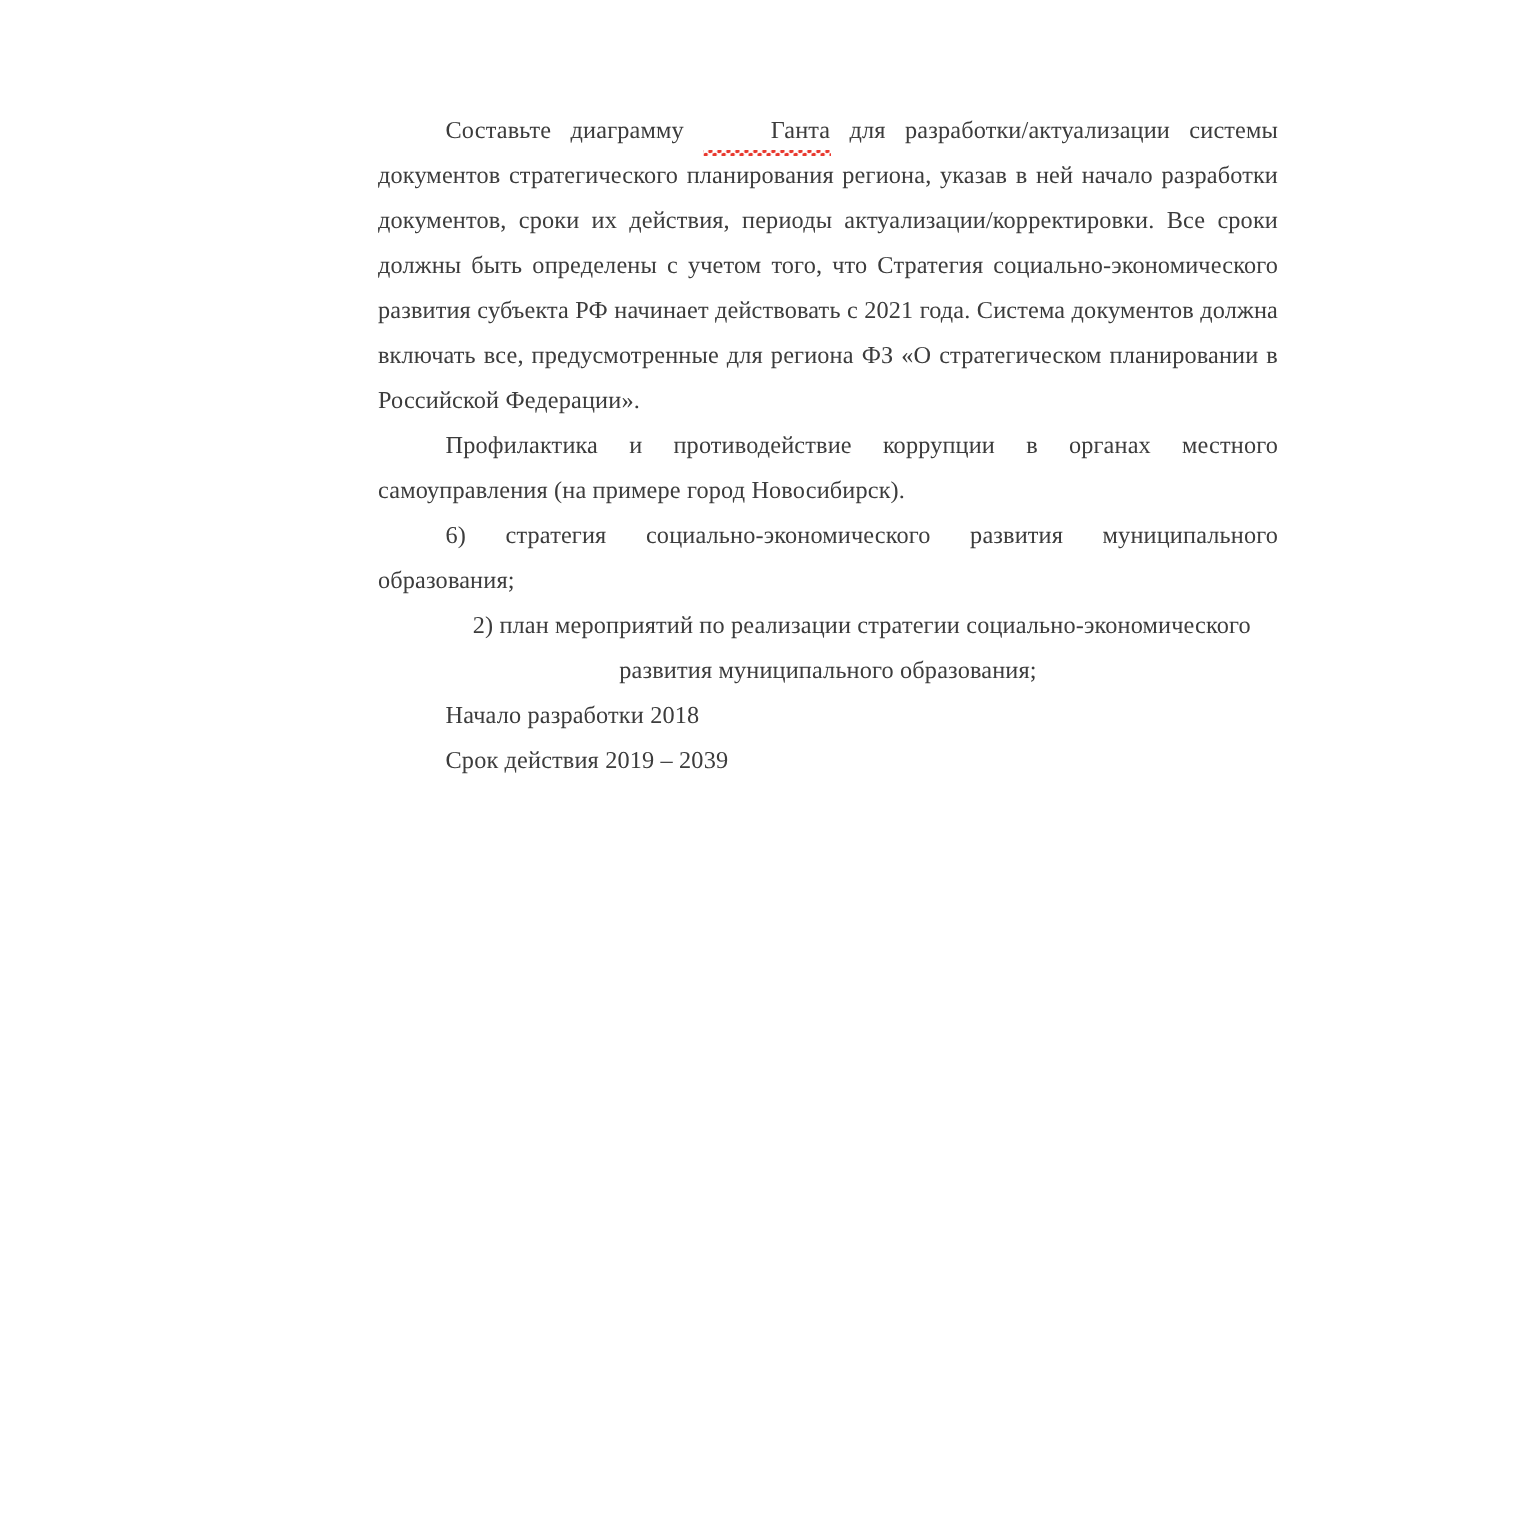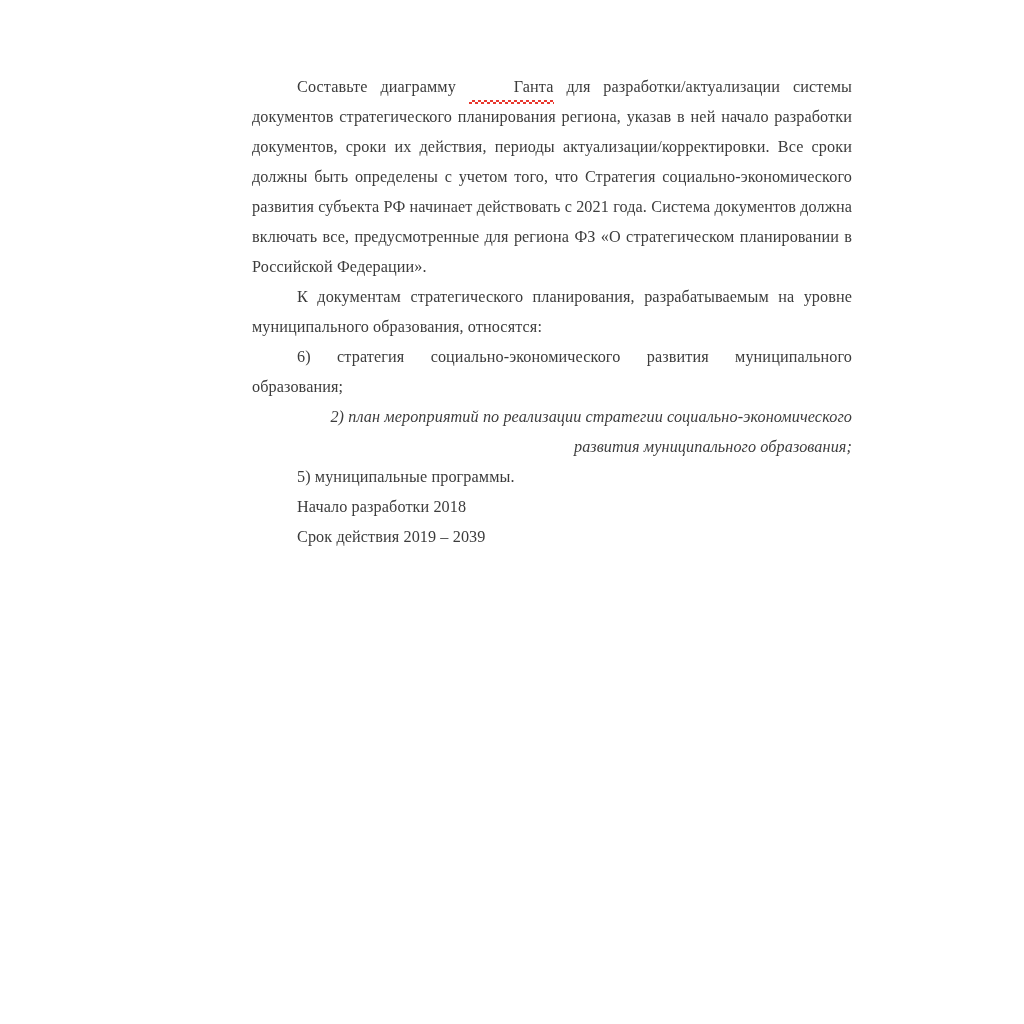--- a/index.html
+++ b/index.html
@@ -42,22 +42,21 @@
     letter-spacing: 0.1px;
   }
 
   
   .para.indent {
     text-indent: 45px;
   }
 
   
   .para.nojust {
-    text-align: right;
-    font-style: italic;
+    text-align: center;
   }
 
   
   .para.short {
     text-align: left;
     text-indent: 45px;
   }
 
   
   .misspelled {
@@ -85,30 +84,29 @@
 
 <div class="page">
   <div class="text-column">
 
     <p class="para short"></p>
 
     <p class="para indent">
       <span>Составьте диаграмму </span><span class="misspelled">Ганта</span><span> для разработки/актуализации системы документов стратегического планирования региона, указав в ней начало разработки документов, сроки их действия, периоды актуализации/корректировки. Все сроки должны быть определены с учетом того, что Стратегия социально-экономического развития субъекта РФ начинает действовать с 2021 года. Система документов должна включать все, предусмотренные для региона ФЗ «О стратегическом планировании в Российской Федерации».</span>
     </p>
 
+    <p class="para indent">Профилактика и противодействие коррупции в органах местного самоуправления (на примере город Новосибирск).</p>
 
-    <p class="para indent">К документам стратегического планирования, разрабатываемым на уровне муниципального образования, относятся:</p>
 
     <p class="para indent">6) стратегия социально-экономического развития муниципального образования;</p>
 
     <p class="para indent nojust">2) план мероприятий по реализации стратегии социально-экономического развития муниципального образования;</p>
 
 
 
-    <p class="para short">5) муниципальные программы.</p>
 
 
     <p class="para short">Начало разработки 2018</p>
 
     <p class="para short">Срок действия 2019 – 2039</p>
 
 
   </div>
 </div>
 

